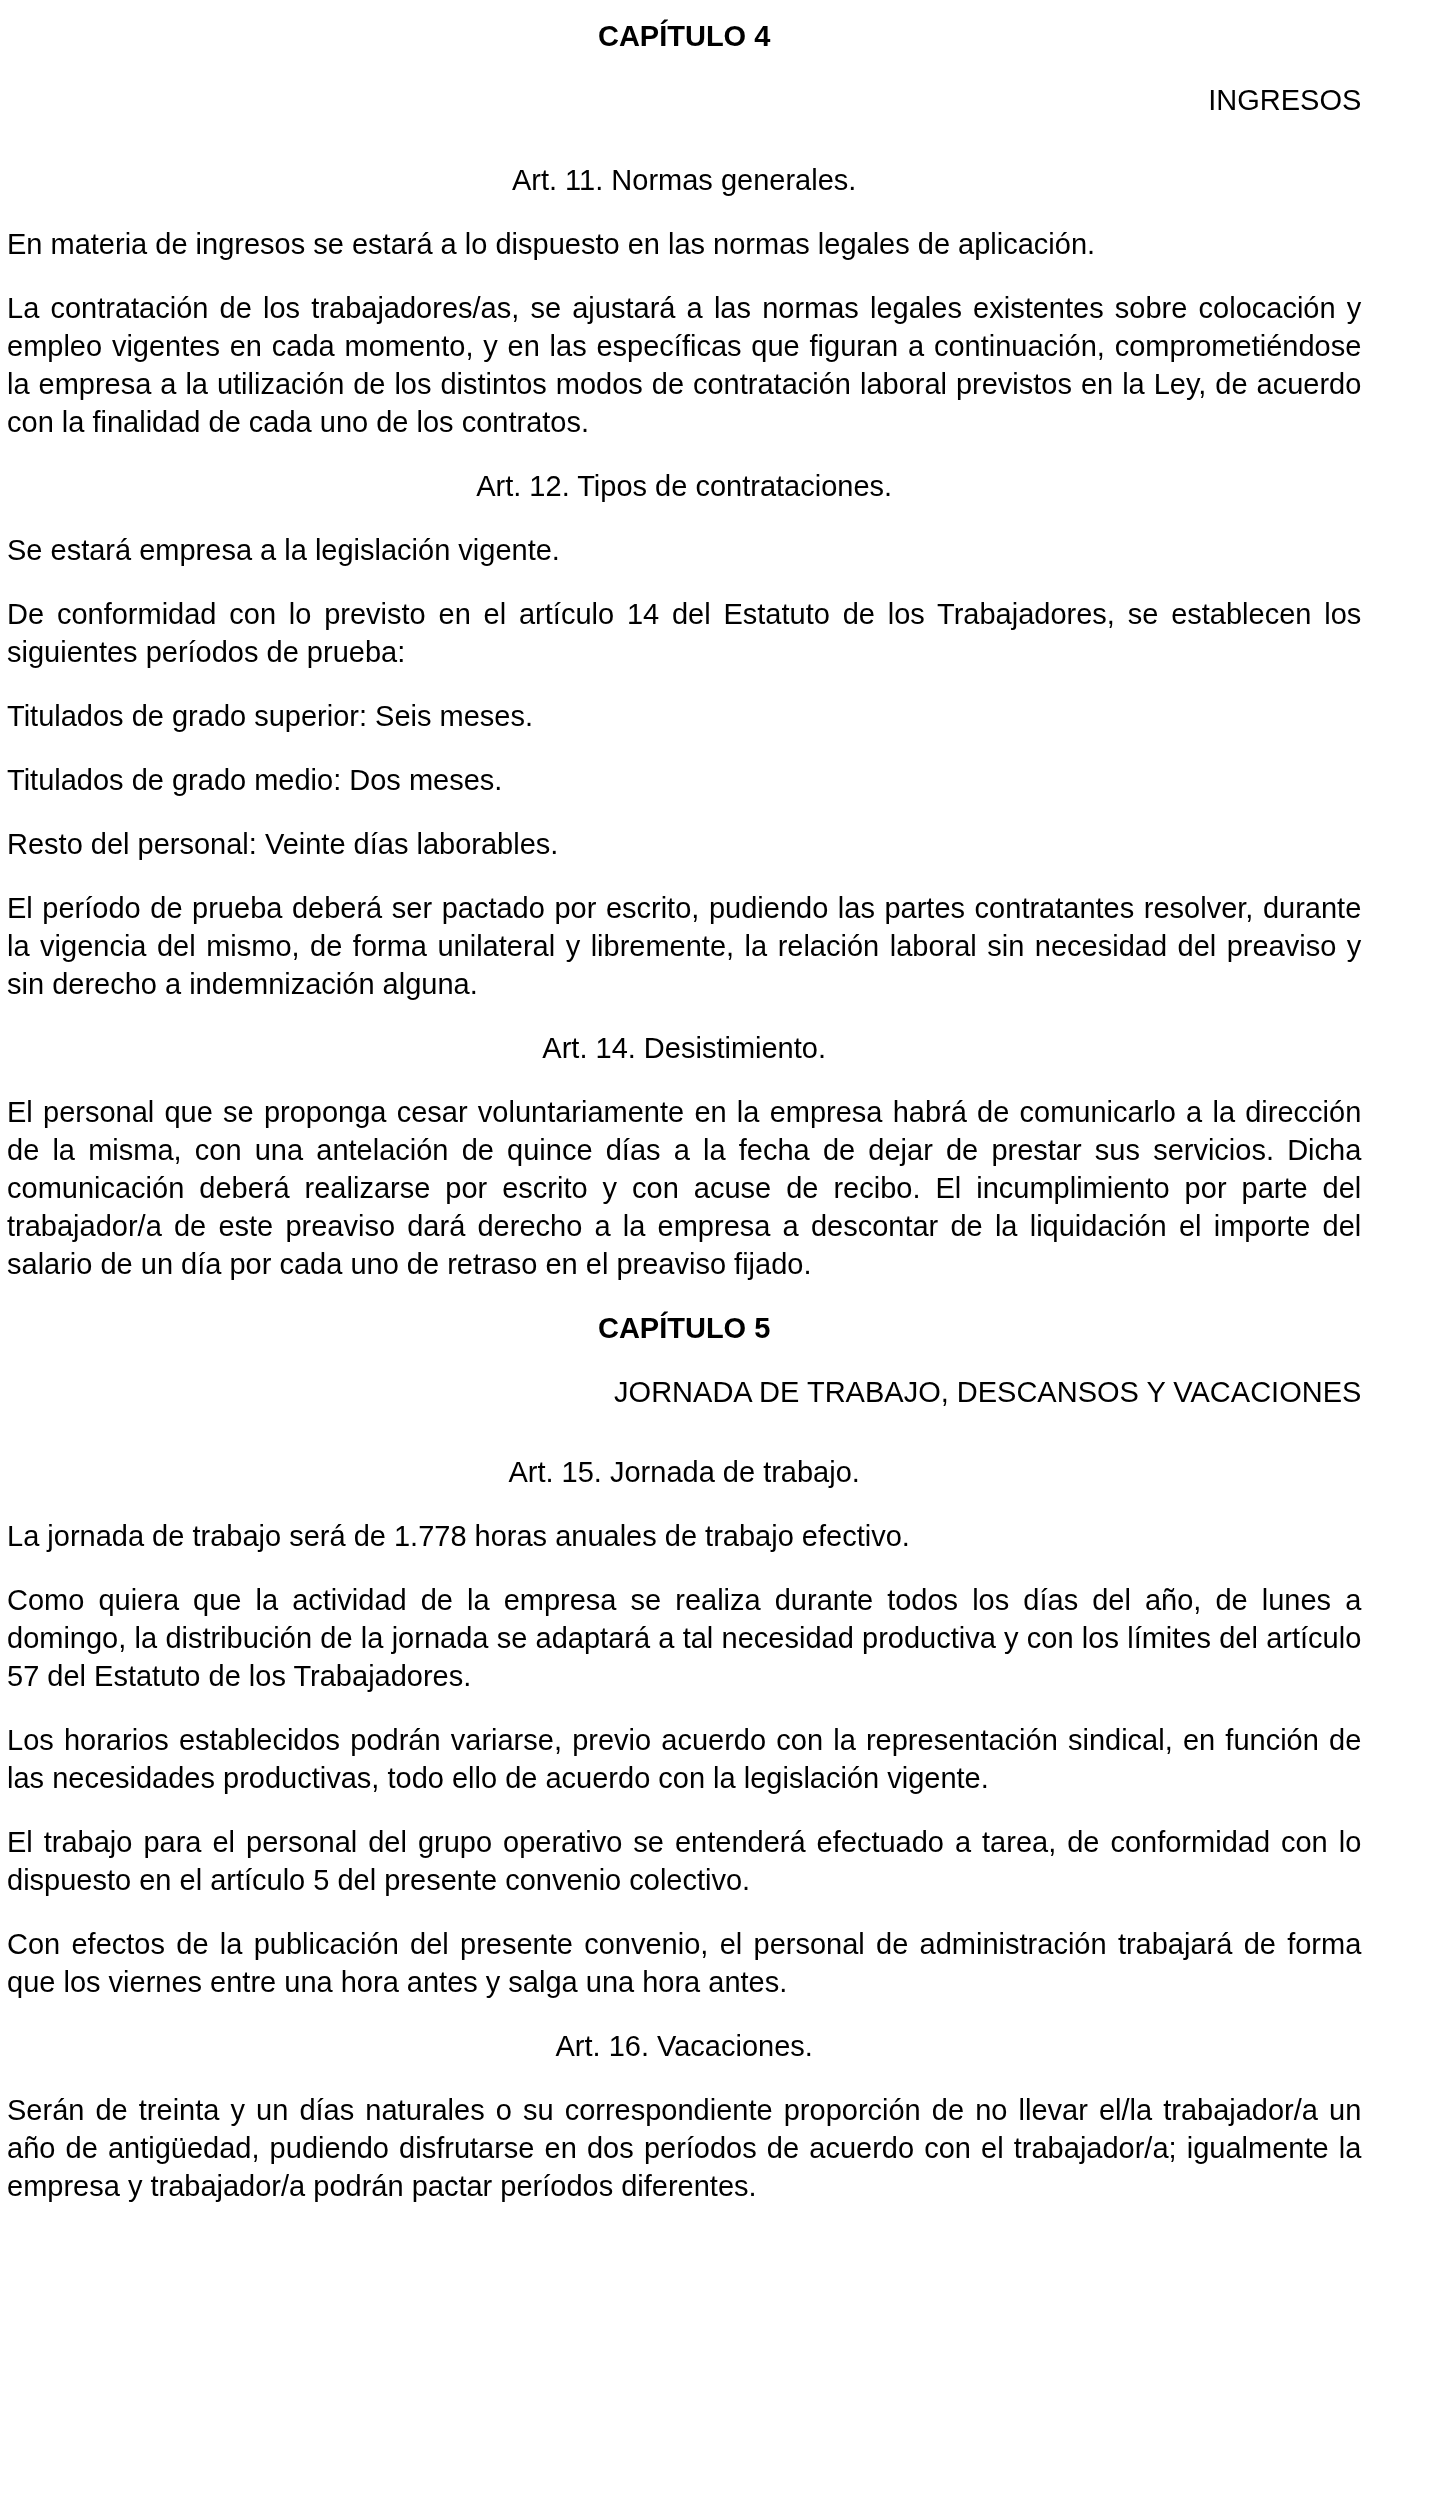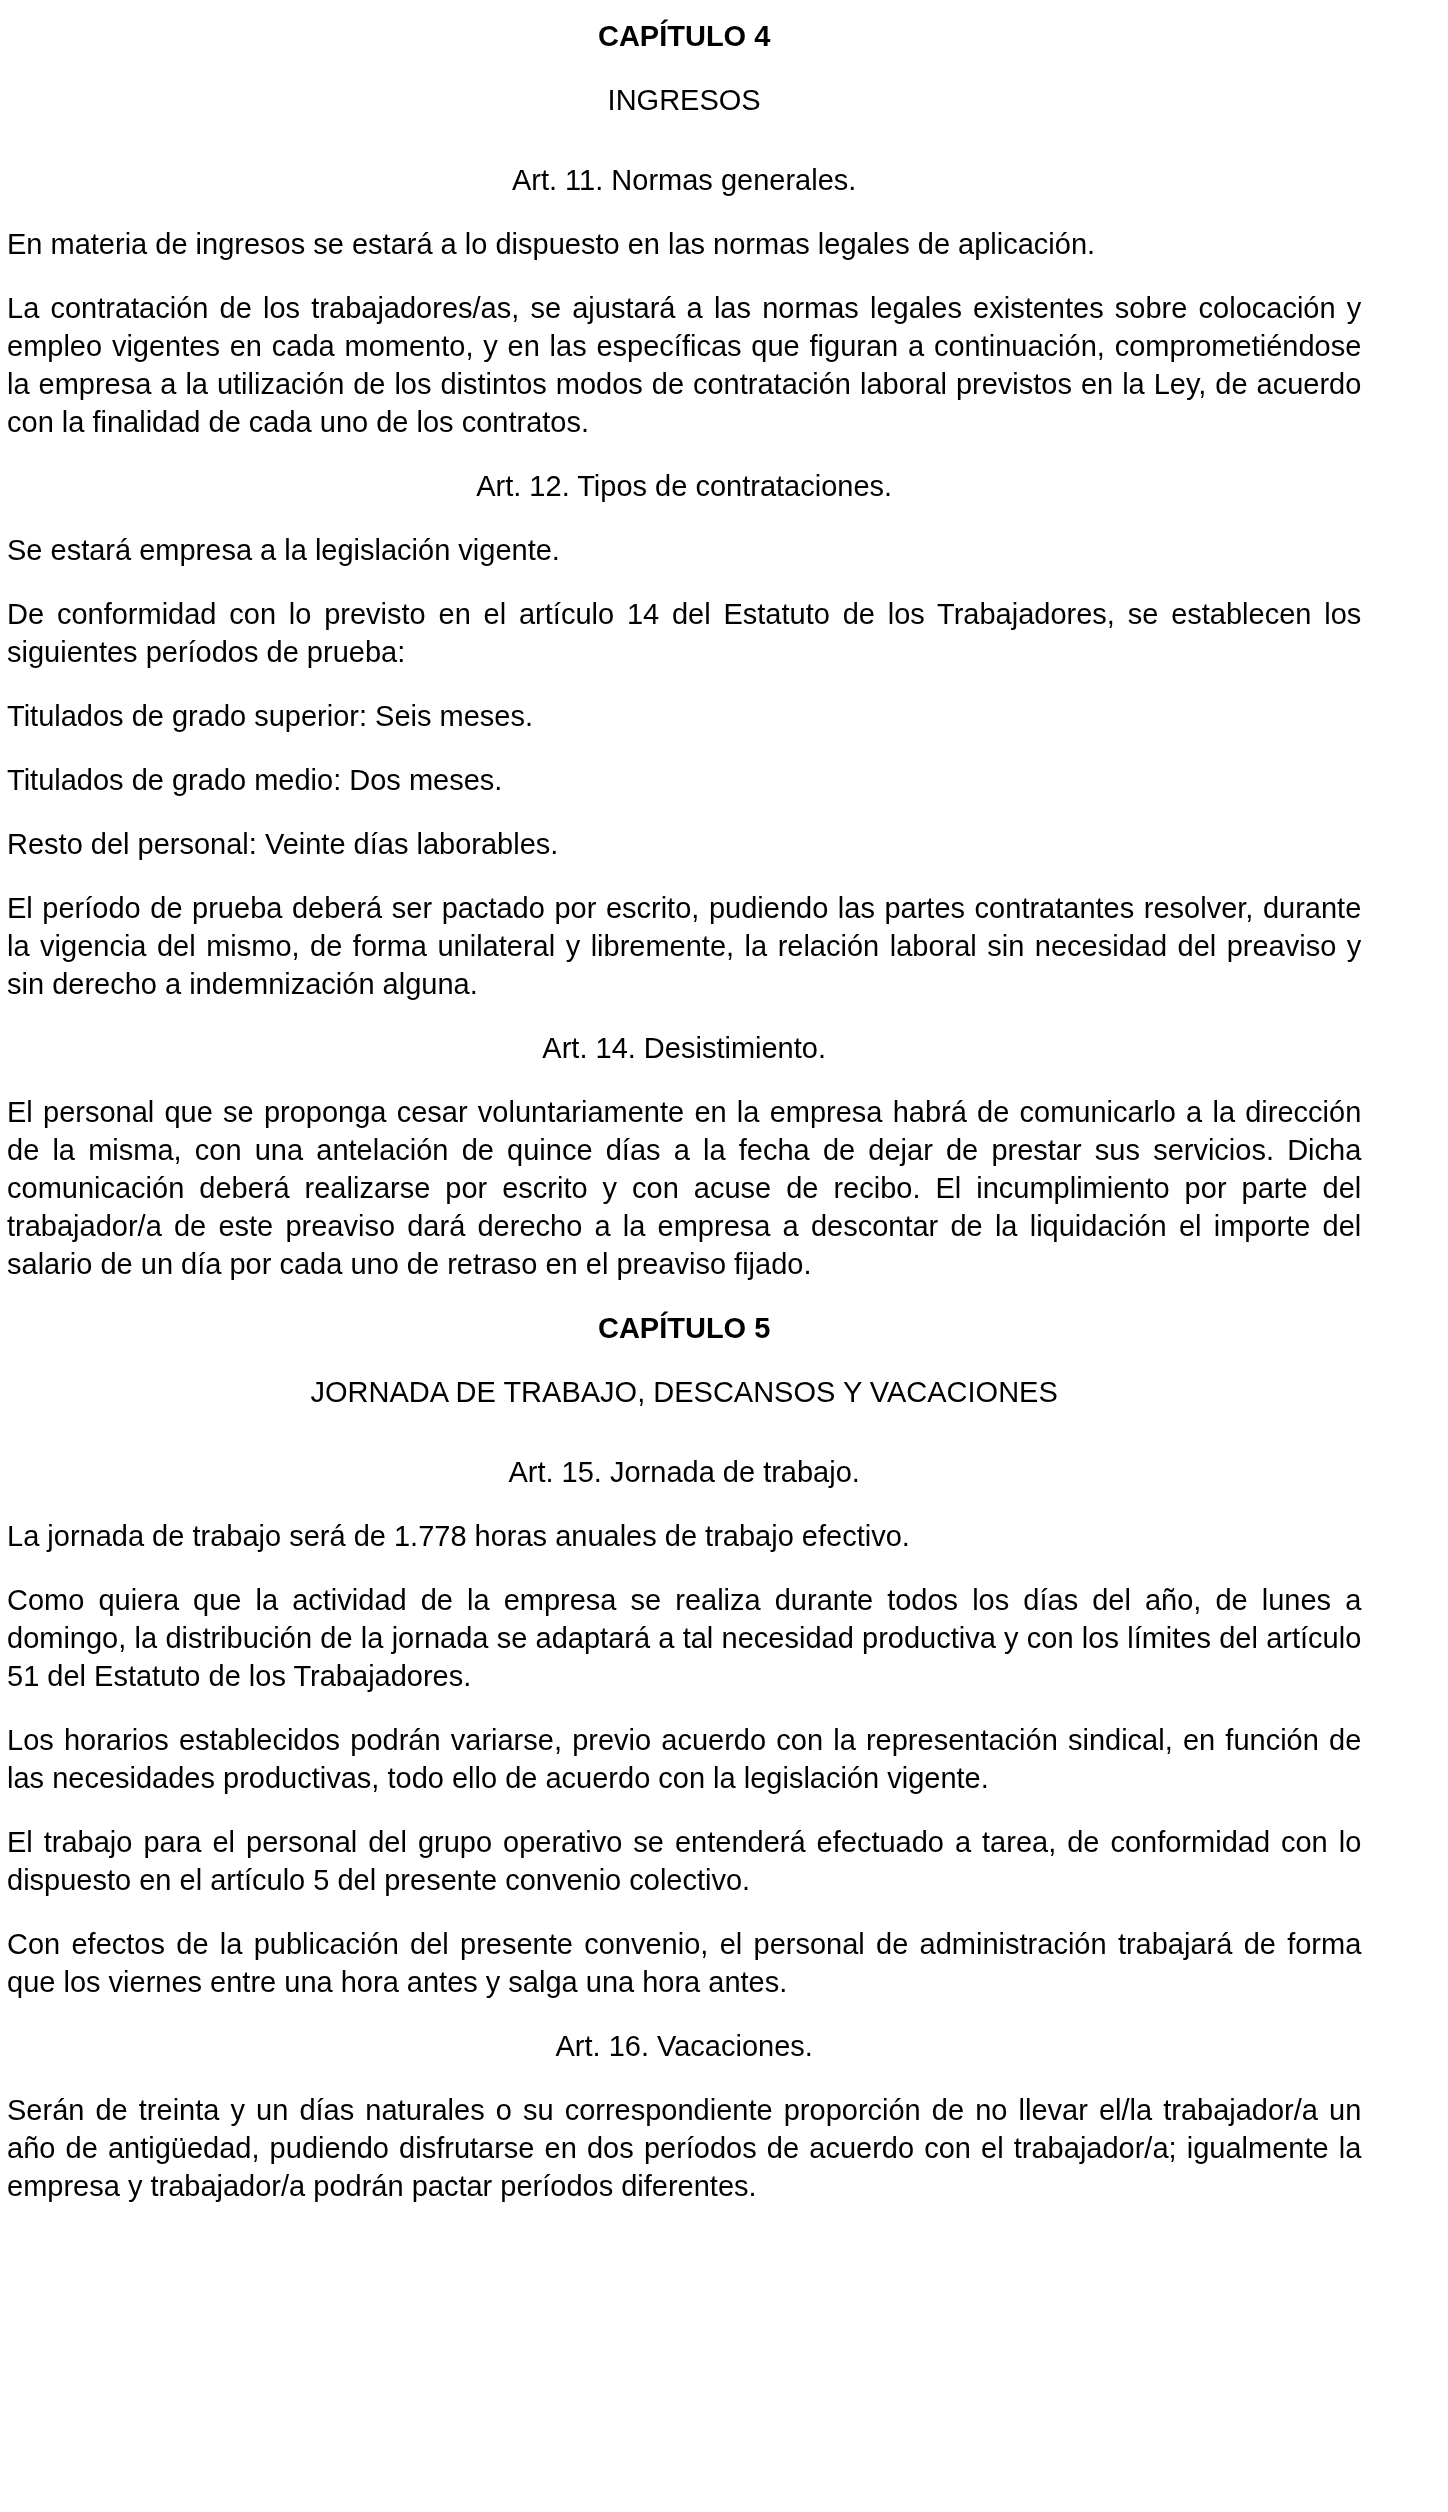--- a/index.html
+++ b/index.html
@@ -25,21 +25,21 @@
   .block {
     margin: 0 0 26px 0;
   }
   .chapter-title {
     font-weight: bold;
     text-align: center;
   }
   .chapter-title:not(:first-child) {
   }
   .chapter-subtitle {
-    text-align: center;
+    text-align: right;
     margin-bottom: 42px;
   }
   .article-heading {
     text-align: center;
   }
   .paragraph {
     text-align: justify;
     text-justify: inter-word;
   }
 </style>
@@ -59,21 +59,21 @@
       <div class="block paragraph">Titulados de grado superior: Seis meses.</div>
       <div class="block paragraph">Titulados de grado medio: Dos meses.</div>
       <div class="block paragraph">Resto del personal: Veinte días laborables.</div>
       <div class="block paragraph">El período de prueba deberá ser pactado por escrito, pudiendo las partes contratantes resolver, durante la vigencia del mismo, de forma unilateral y libremente, la relación laboral sin necesidad del preaviso y sin derecho a indemnización alguna.</div>
       <div class="block article-heading">Art. 14. Desistimiento.</div>
       <div class="block paragraph">El personal que se proponga cesar voluntariamente en la empresa habrá de comunicarlo a la dirección de la misma, con una antelación de quince días a la fecha de dejar de prestar sus servicios. Dicha comunicación deberá realizarse por escrito y con acuse de recibo. El incumplimiento por parte del trabajador/a de este preaviso dará derecho a la empresa a descontar de la liquidación el importe del salario de un día por cada uno de retraso en el preaviso fijado.</div>
       <div class="block chapter-title">CAPÍTULO 5</div>
       <div class="block chapter-subtitle">JORNADA DE TRABAJO, DESCANSOS Y VACACIONES</div>
       <div class="block article-heading">Art. 15. Jornada de trabajo.</div>
       <div class="block paragraph">La jornada de trabajo será de 1.778 horas anuales de trabajo efectivo.</div>
-      <div class="block paragraph">Como quiera que la actividad de la empresa se realiza durante todos los días del año, de lunes a domingo, la distribución de la jornada se adaptará a tal necesidad productiva y con los límites del artículo 51 del Estatuto de los Trabajadores.</div>
+      <div class="block paragraph">Como quiera que la actividad de la empresa se realiza durante todos los días del año, de lunes a domingo, la distribución de la jornada se adaptará a tal necesidad productiva y con los límites del artículo 57 del Estatuto de los Trabajadores.</div>
       <div class="block paragraph">Los horarios establecidos podrán variarse, previo acuerdo con la representación sindical, en función de las necesidades productivas, todo ello de acuerdo con la legislación vigente.</div>
       <div class="block paragraph">El trabajo para el personal del grupo operativo se entenderá efectuado a tarea, de conformidad con lo dispuesto en el artículo 5 del presente convenio colectivo.</div>
       <div class="block paragraph">Con efectos de la publicación del presente convenio, el personal de administración trabajará de forma que los viernes entre una hora antes y salga una hora antes.</div>
       <div class="block article-heading">Art. 16. Vacaciones.</div>
       <div class="block paragraph">Serán de treinta y un días naturales o su correspondiente proporción de no llevar el/la trabajador/a un año de antigüedad, pudiendo disfrutarse en dos períodos de acuerdo con el trabajador/a; igualmente la empresa y trabajador/a podrán pactar períodos diferentes.</div>
     </div>
 </div>
 
 
 </body></html>

